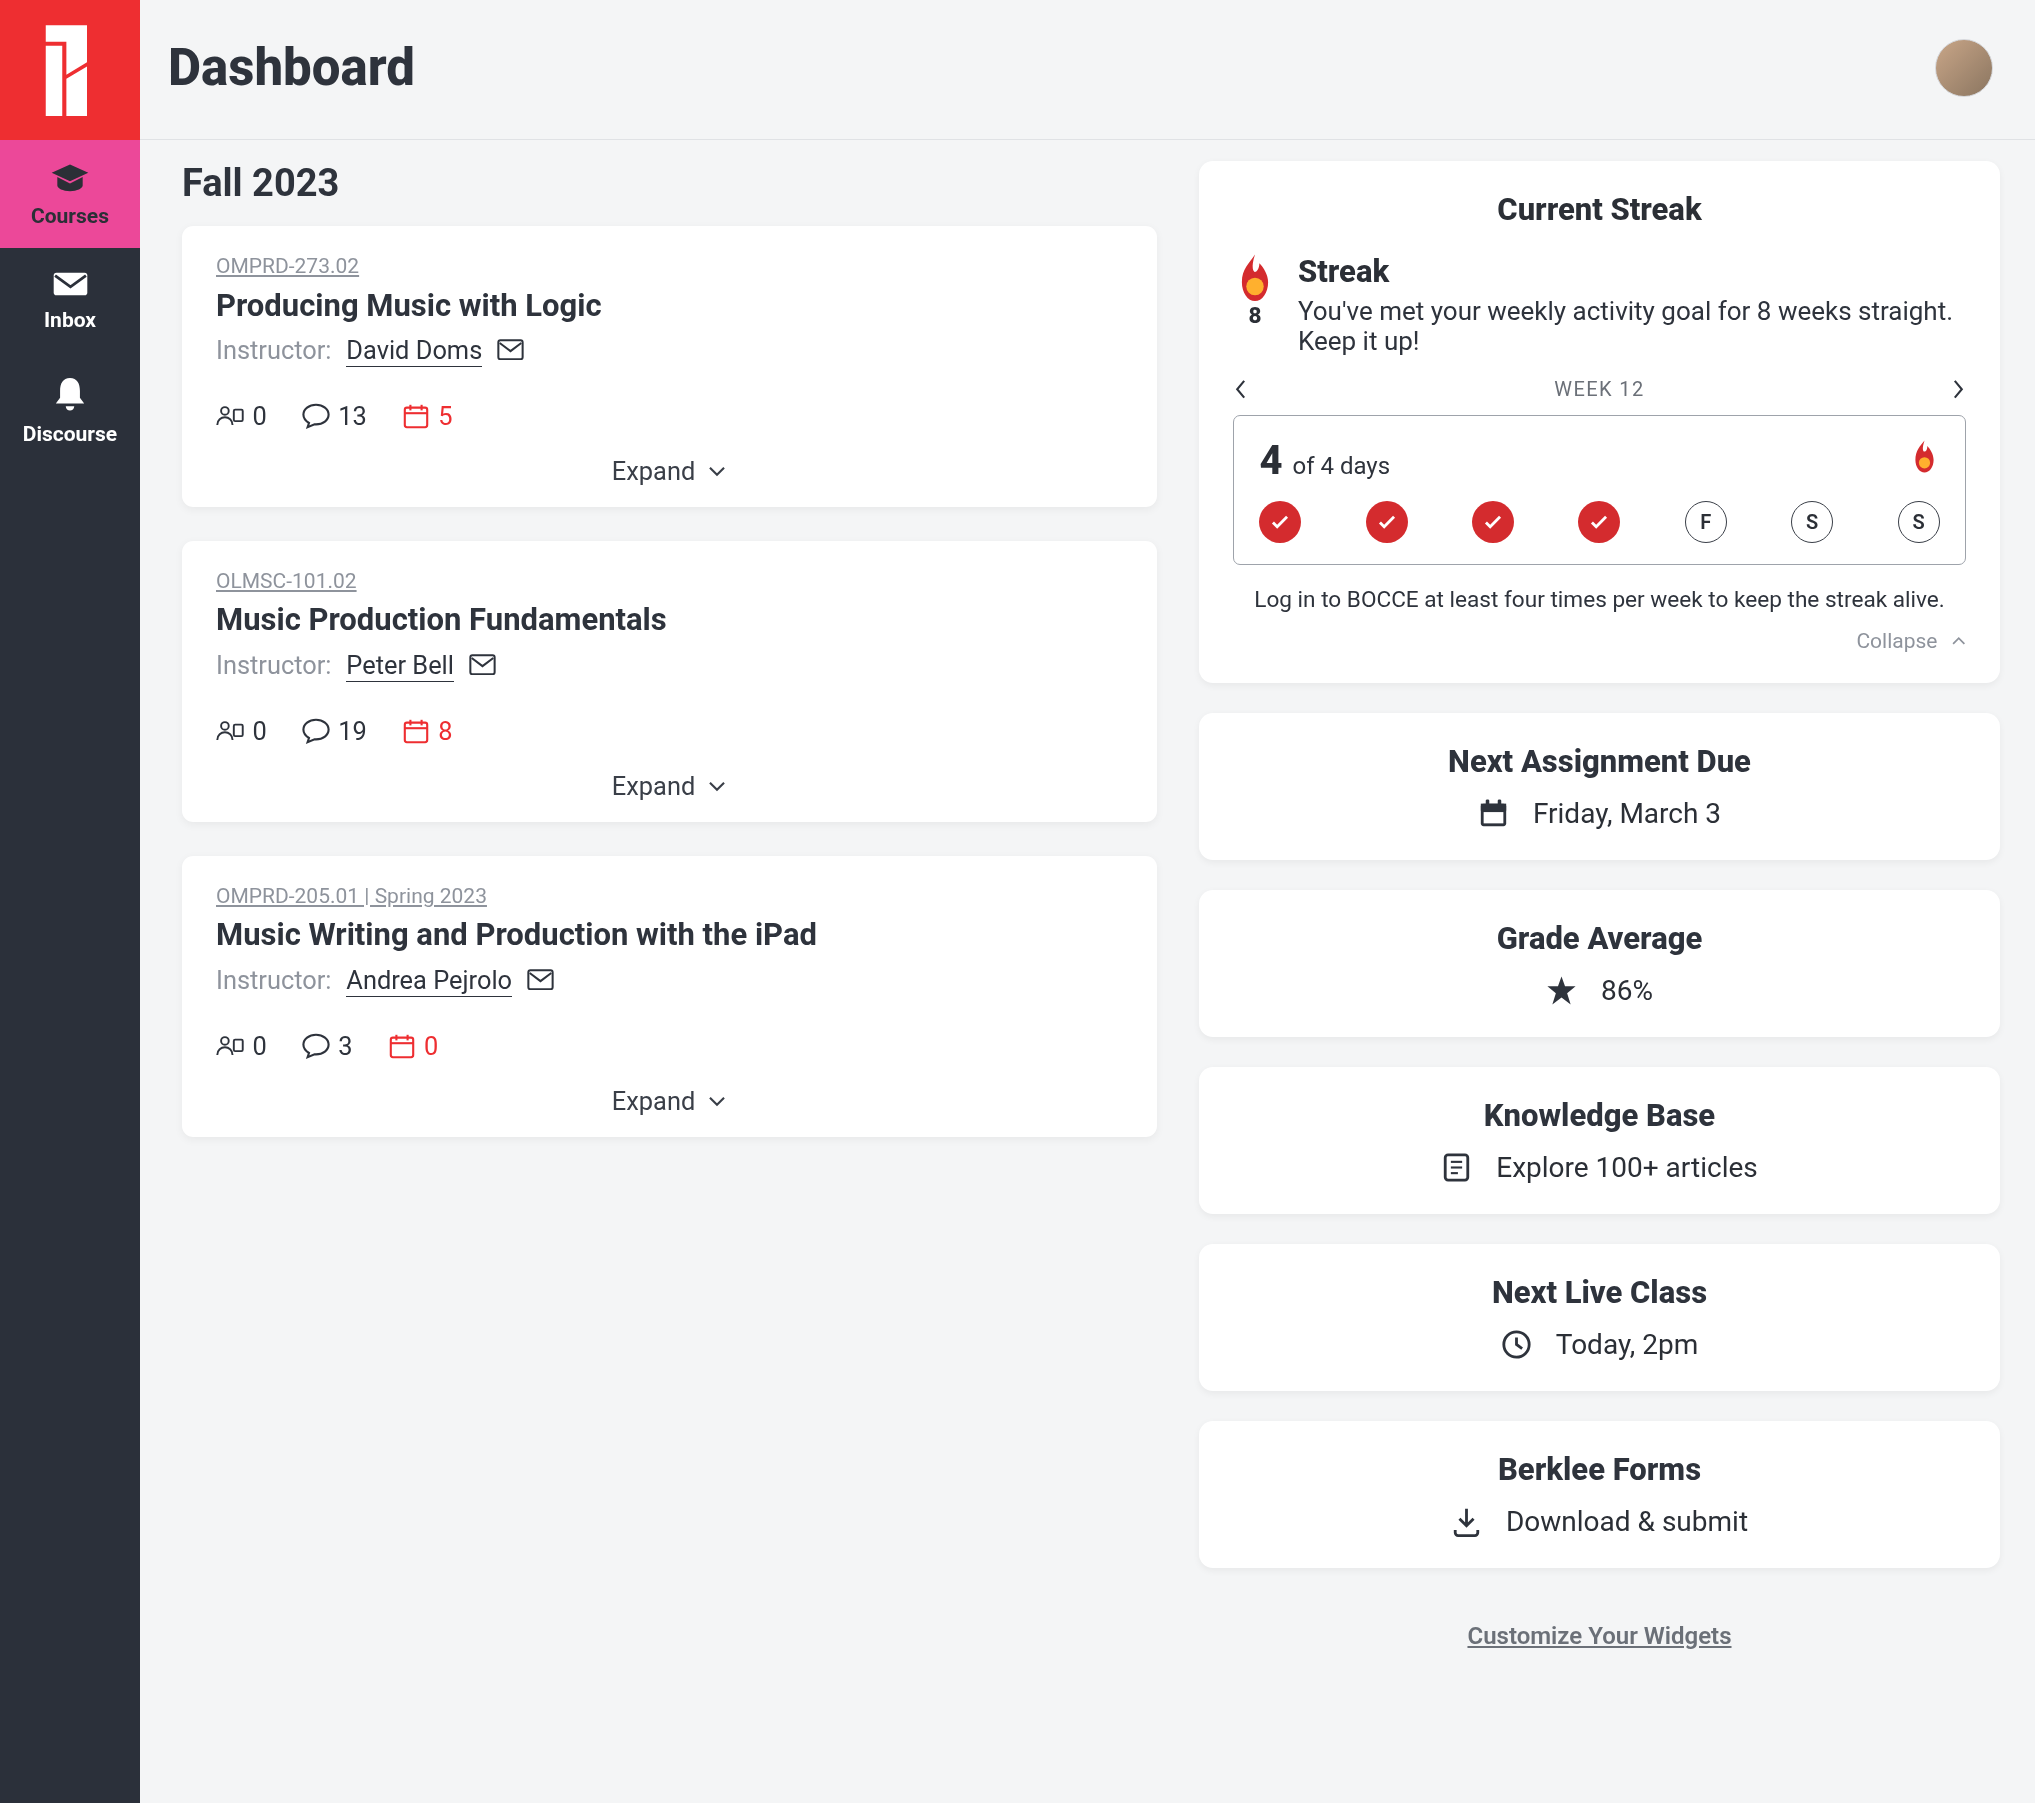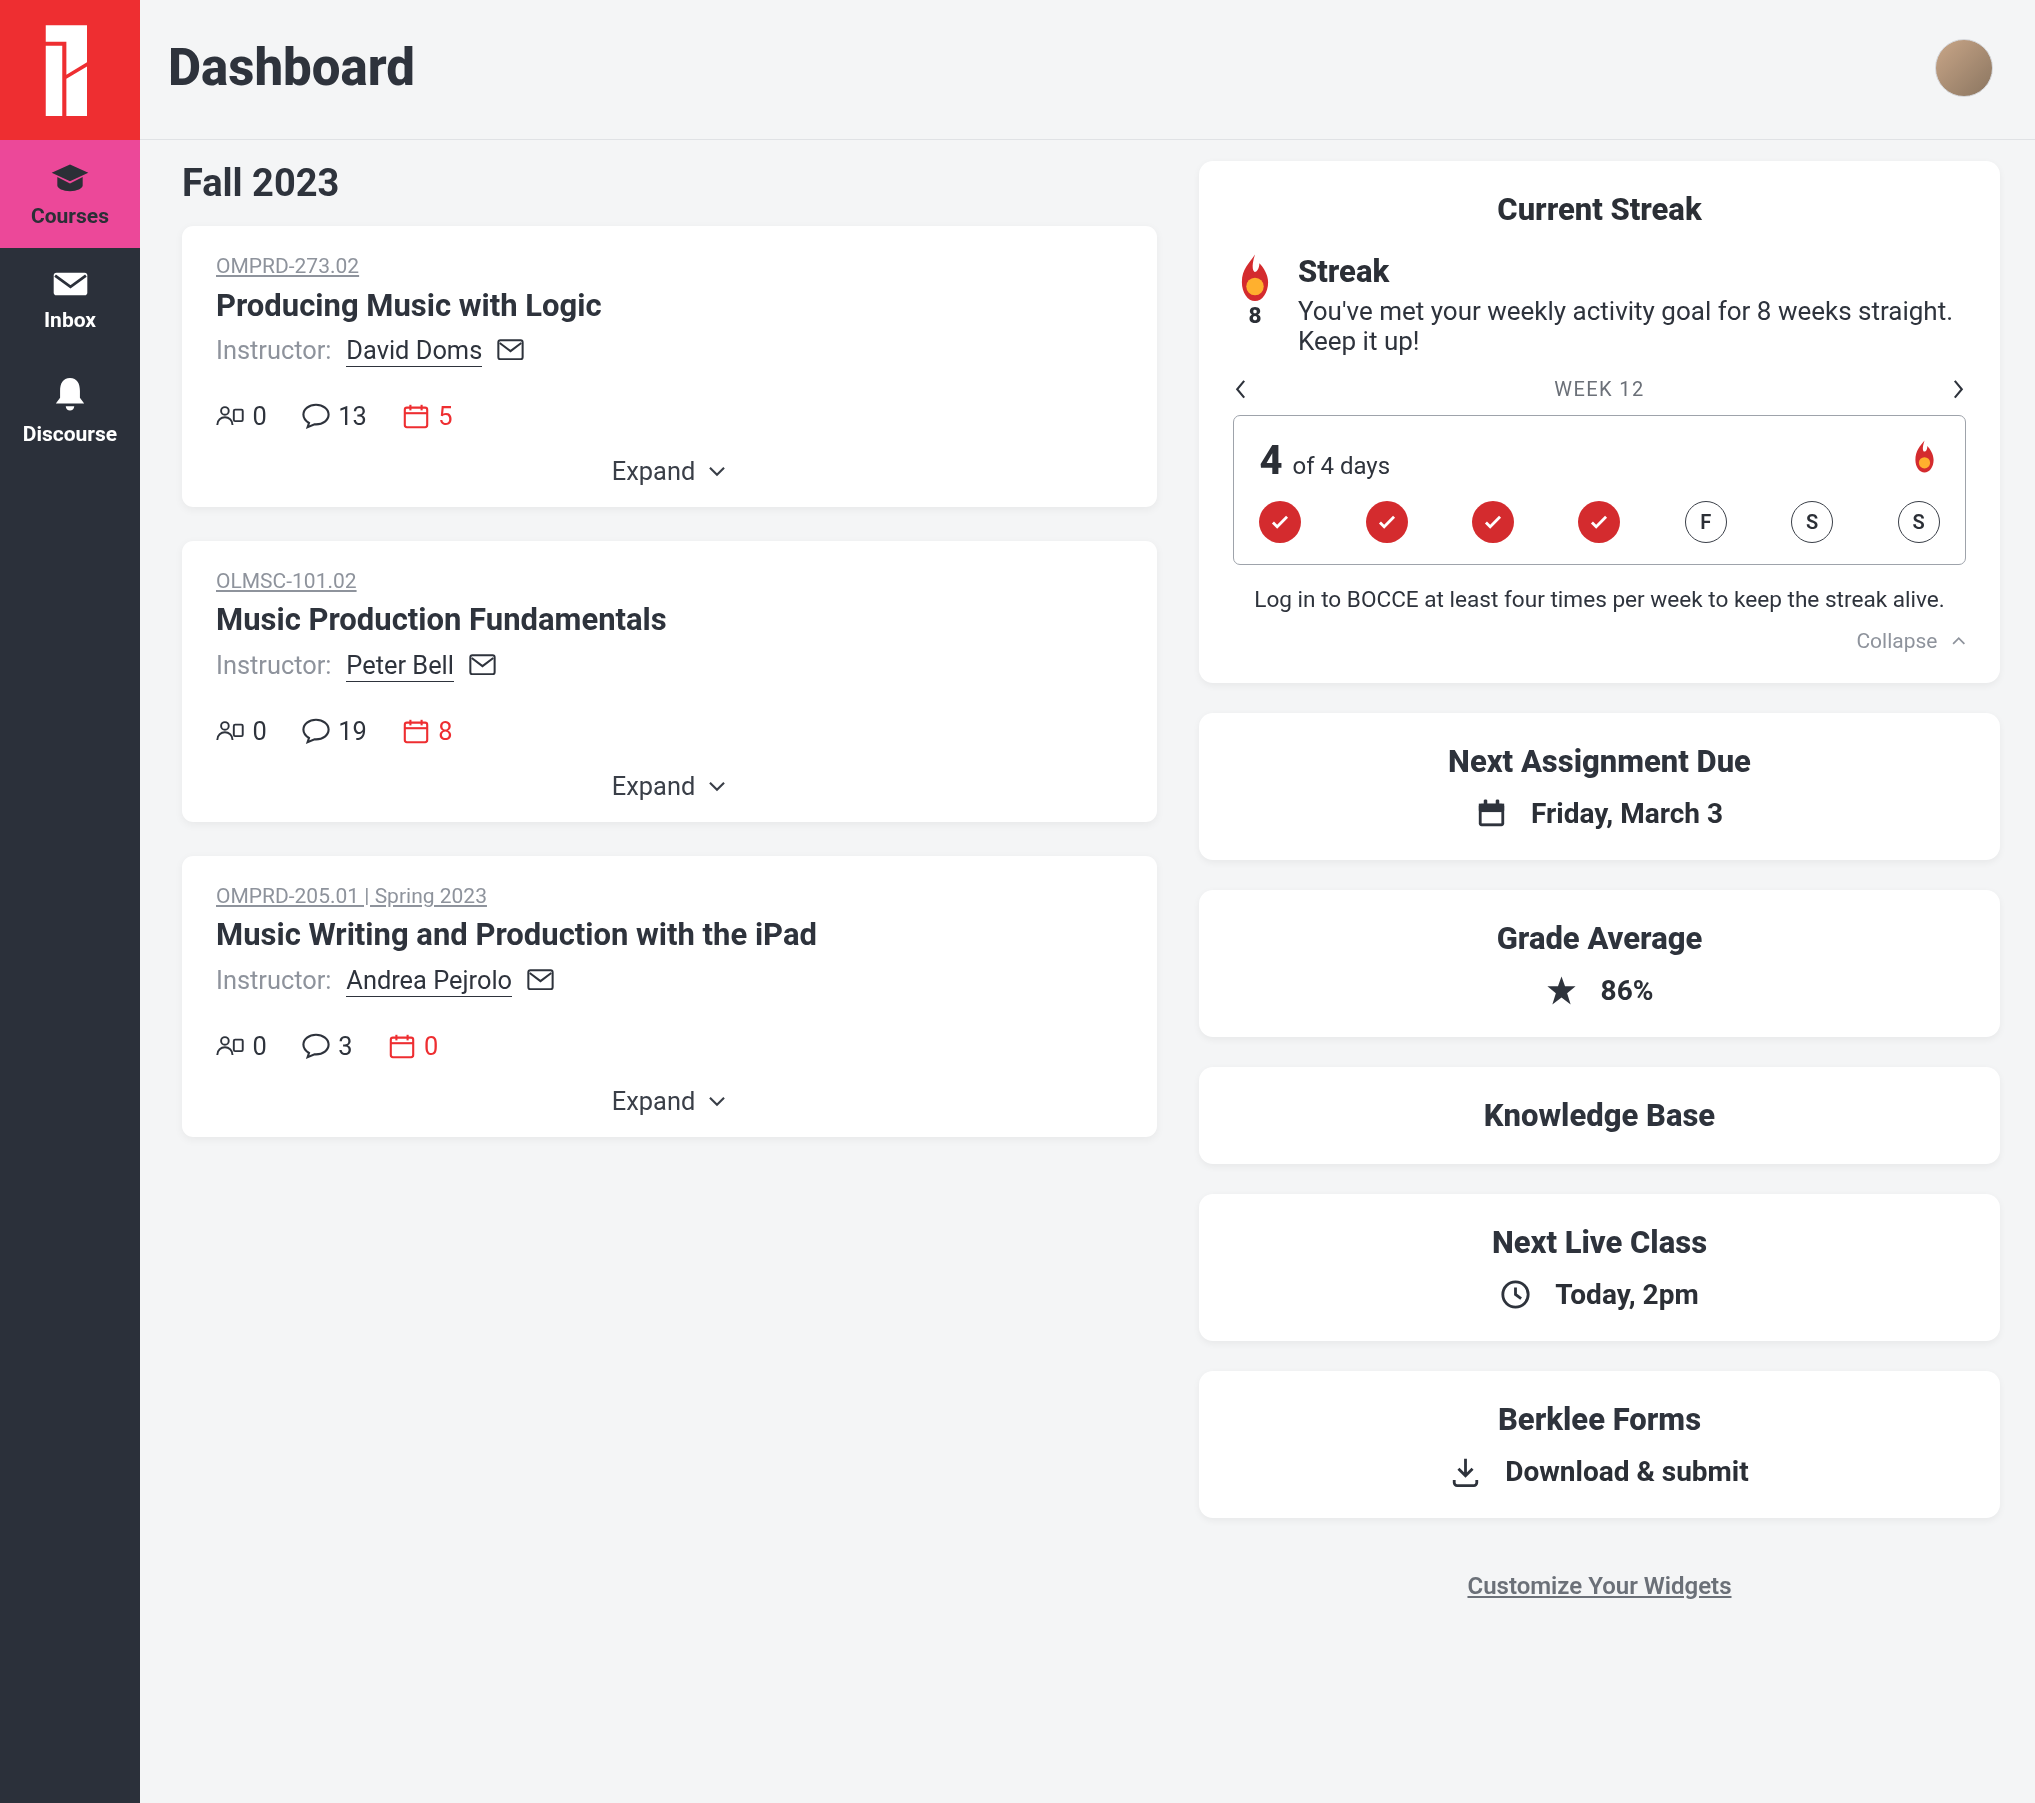--- a/index.html
+++ b/index.html
@@ -78,21 +78,21 @@
     .stat.red { color: #ee2e31; }
     .stat-icon { width: 28px; height: 28px; }
     .expand-row { display: flex; justify-content: center; margin-top: 25.4px; gap: 12px; align-items: center; font-size: 25.4px; color: #3a3f48; cursor: pointer; }
     .widget {
       background: #fff;
       border-radius: 14px;
       padding: 30px 34px;
       box-shadow: 0 2.1px 7px rgba(0,0,0,0.05);
     }
     .widget-title { font-size: 31px; font-weight: 800; text-align: center; color: #2e333c; }
-    .widget-row { display: flex; justify-content: center; align-items: center; gap: 24px; margin-top: 17px; font-size: 28px; font-weight: 700; }
+    .widget-row { display: flex; justify-content: center; align-items: center; gap: 24px; margin-top: 17px; font-size: 28px; font-weight: 400; }
     .widget-row .w-icon { width: 31px; height: 31px; }
     .streak-header { text-align: center; font-size: 31px; font-weight: 800; margin-bottom: 25.4px; }
     .streak-top { display: flex; gap: 21px; margin-bottom: 21px; }
     .fire-badge { display: flex; flex-direction: column; align-items: center; }
     .fire-svg { width: 44px; height: 51px; }
     .fire-num { font-size: 22.6px; font-weight: 800; margin-top: -2.8px; }
     .streak-text h3 { font-size: 31px; font-weight: 800; margin-bottom: 5.7px; }
     .streak-text p { font-size: 26px; color: #2e333c; }
     .week-nav { display: flex; justify-content: space-between; align-items: center; font-size: 20px; color: #6b7078; letter-spacing: 1.4px; margin-bottom: 14px; }
     .week-nav .chev { font-size: 25.4px; cursor: pointer; color: #2e333c; }
@@ -396,20 +396,29 @@
         <div class="widget-row">
           <svg class="w-icon" viewBox="0 0 44 44">
               <path d="M22 2 L27 16 L42 16 L30 26 L35 42 L22 32 L9 42 L14 26 L2 16 L17 16 Z" fill="#2e333c"></path>
             </svg>
           <span>86%</span>
         </div>
       </div>
 
       <div class="widget">
         <div class="widget-title">Knowledge Base</div>
+        <div class="widget-row">
+          <svg class="w-icon" viewBox="0 0 44 44">
+              <rect x="6" y="4" width="32" height="36" rx="4" fill="none" stroke="#2e333c" stroke-width="4"></rect>
+              <line x1="14" y1="14" x2="30" y2="14" stroke="#2e333c" stroke-width="3"></line>
+              <line x1="14" y1="22" x2="30" y2="22" stroke="#2e333c" stroke-width="3"></line>
+              <line x1="14" y1="30" x2="24" y2="30" stroke="#2e333c" stroke-width="3"></line>
+            </svg>
+          <span>Explore 100+ articles</span>
+        </div>
       </div>
 
       <div class="widget">
         <div class="widget-title">Next Live Class</div>
         <div class="widget-row">
           <svg class="w-icon" viewBox="0 0 44 44">
               <circle cx="22" cy="22" r="18" fill="none" stroke="#2e333c" stroke-width="4"></circle>
               <path d="M22 12 V22 L30 28" fill="none" stroke="#2e333c" stroke-width="4"></path>
             </svg>
           <span>Today, 2pm</span>

